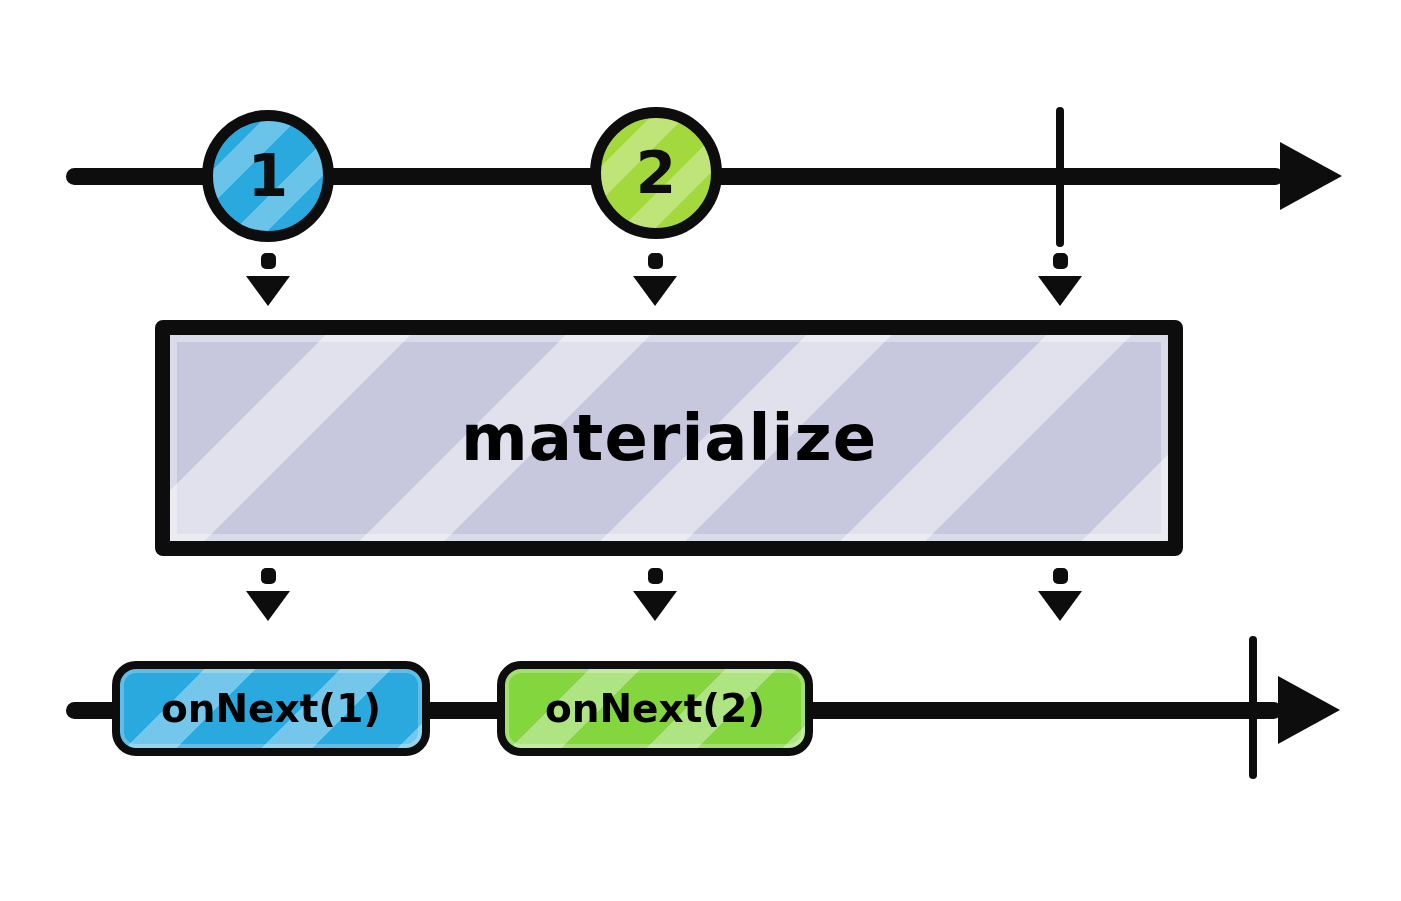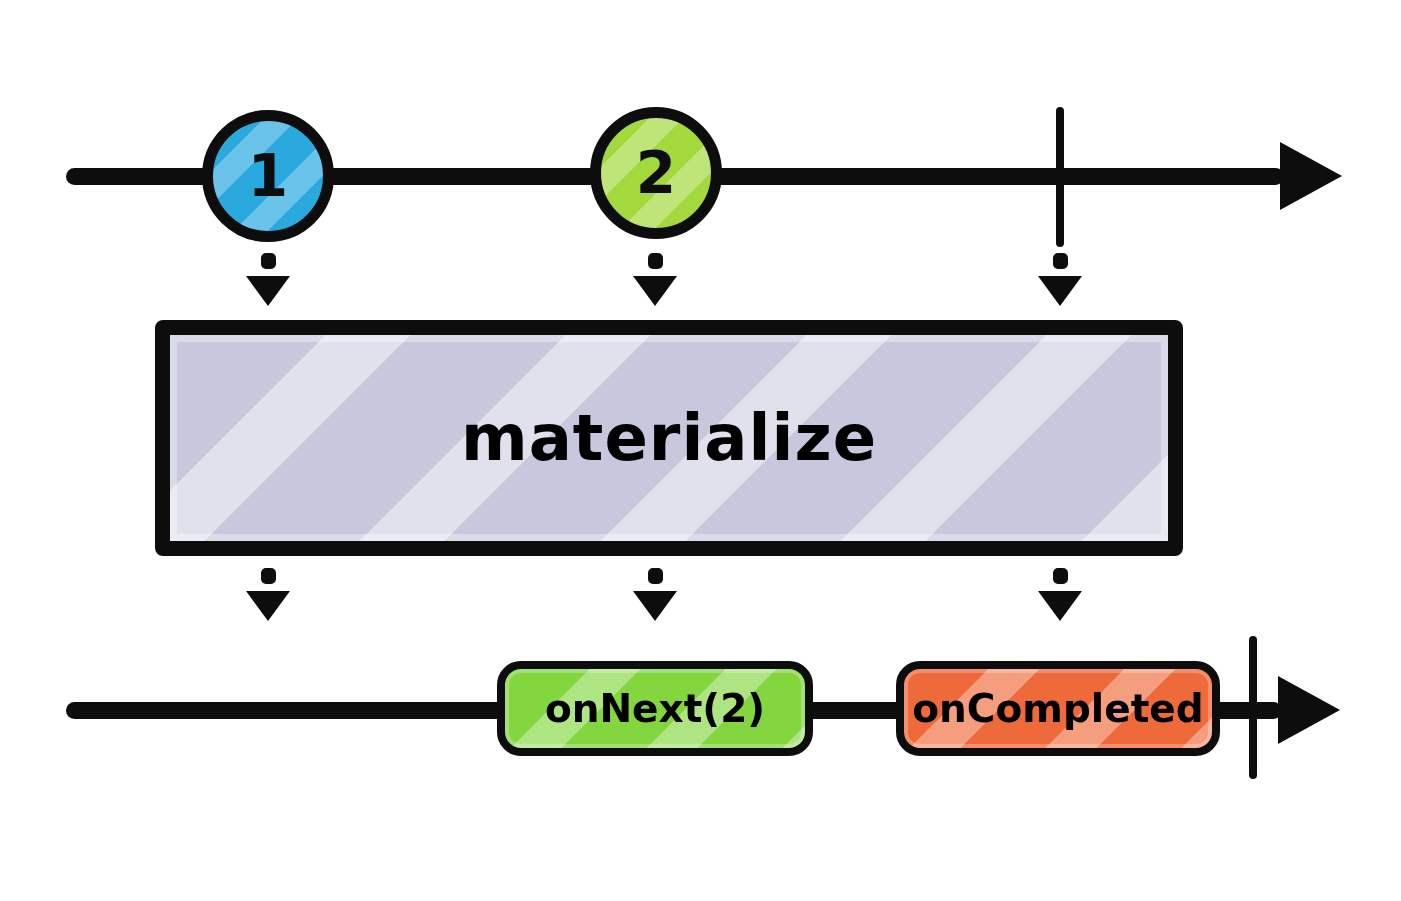--- a/index.html
+++ b/index.html
@@ -197,22 +197,22 @@
   </div>
   <div class="down-arrow r2c3">
     <div class="dash"></div>
     <div class="head"></div>
   </div>
 
   <div class="tl-line bottom"></div>
   <div class="arrowhead-right bottom"></div>
   <div class="tick bottom"></div>
 
+  <div class="event-box e1" style="background-color: rgb(42, 169, 223);">
+    <span class="event-label">onNext(1)</span>
+  </div>
 
   <div class="event-box e2" style="background-color: rgb(132, 214, 63);">
     <span class="event-label">onNext(2)</span>
   </div>
 
-  <div class="event-box e3" style="background-color: rgb(239, 106, 58);">
-    <span class="event-label">onCompleted</span>
-  </div>
 
 </div>
 
 </body></html>

